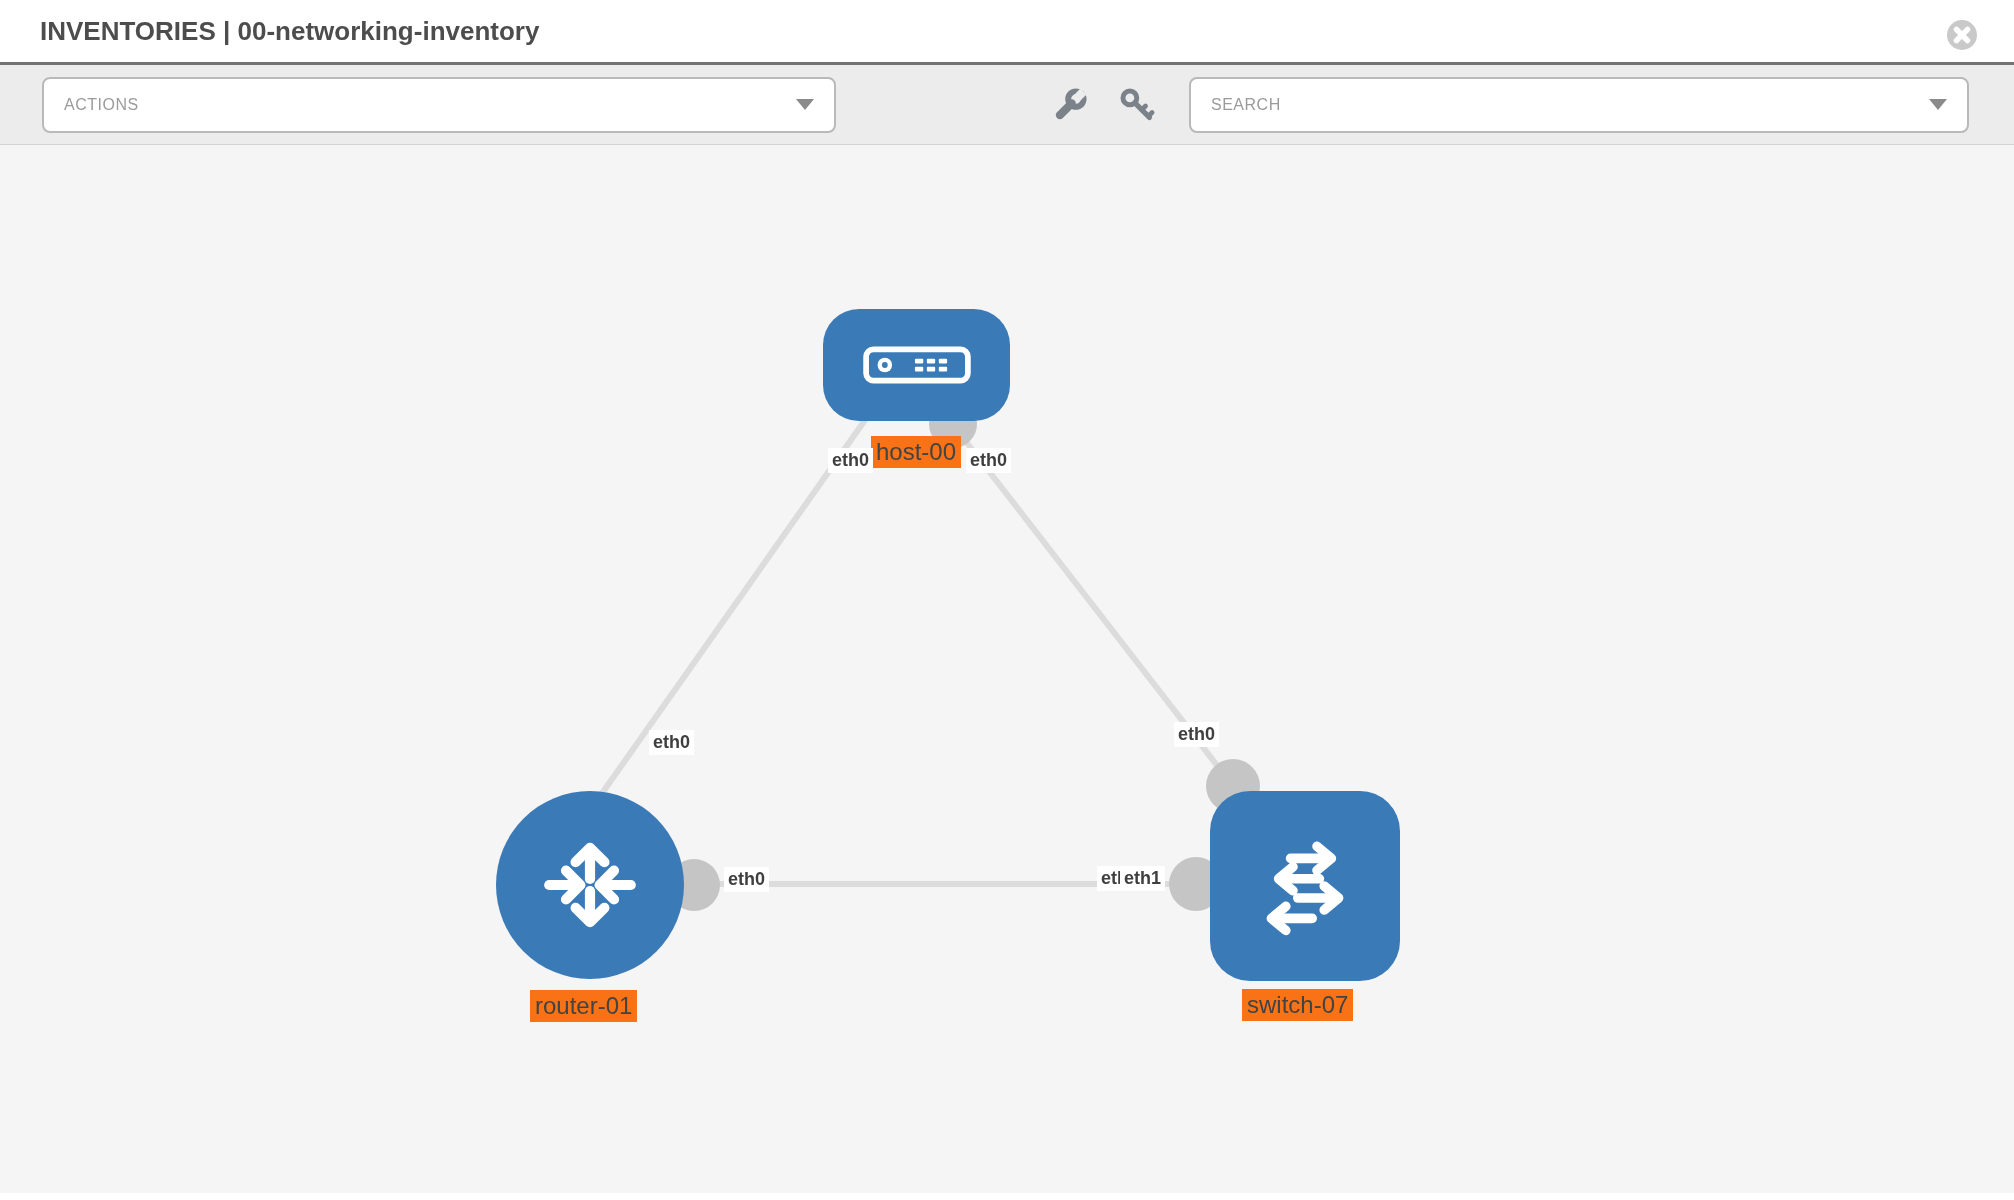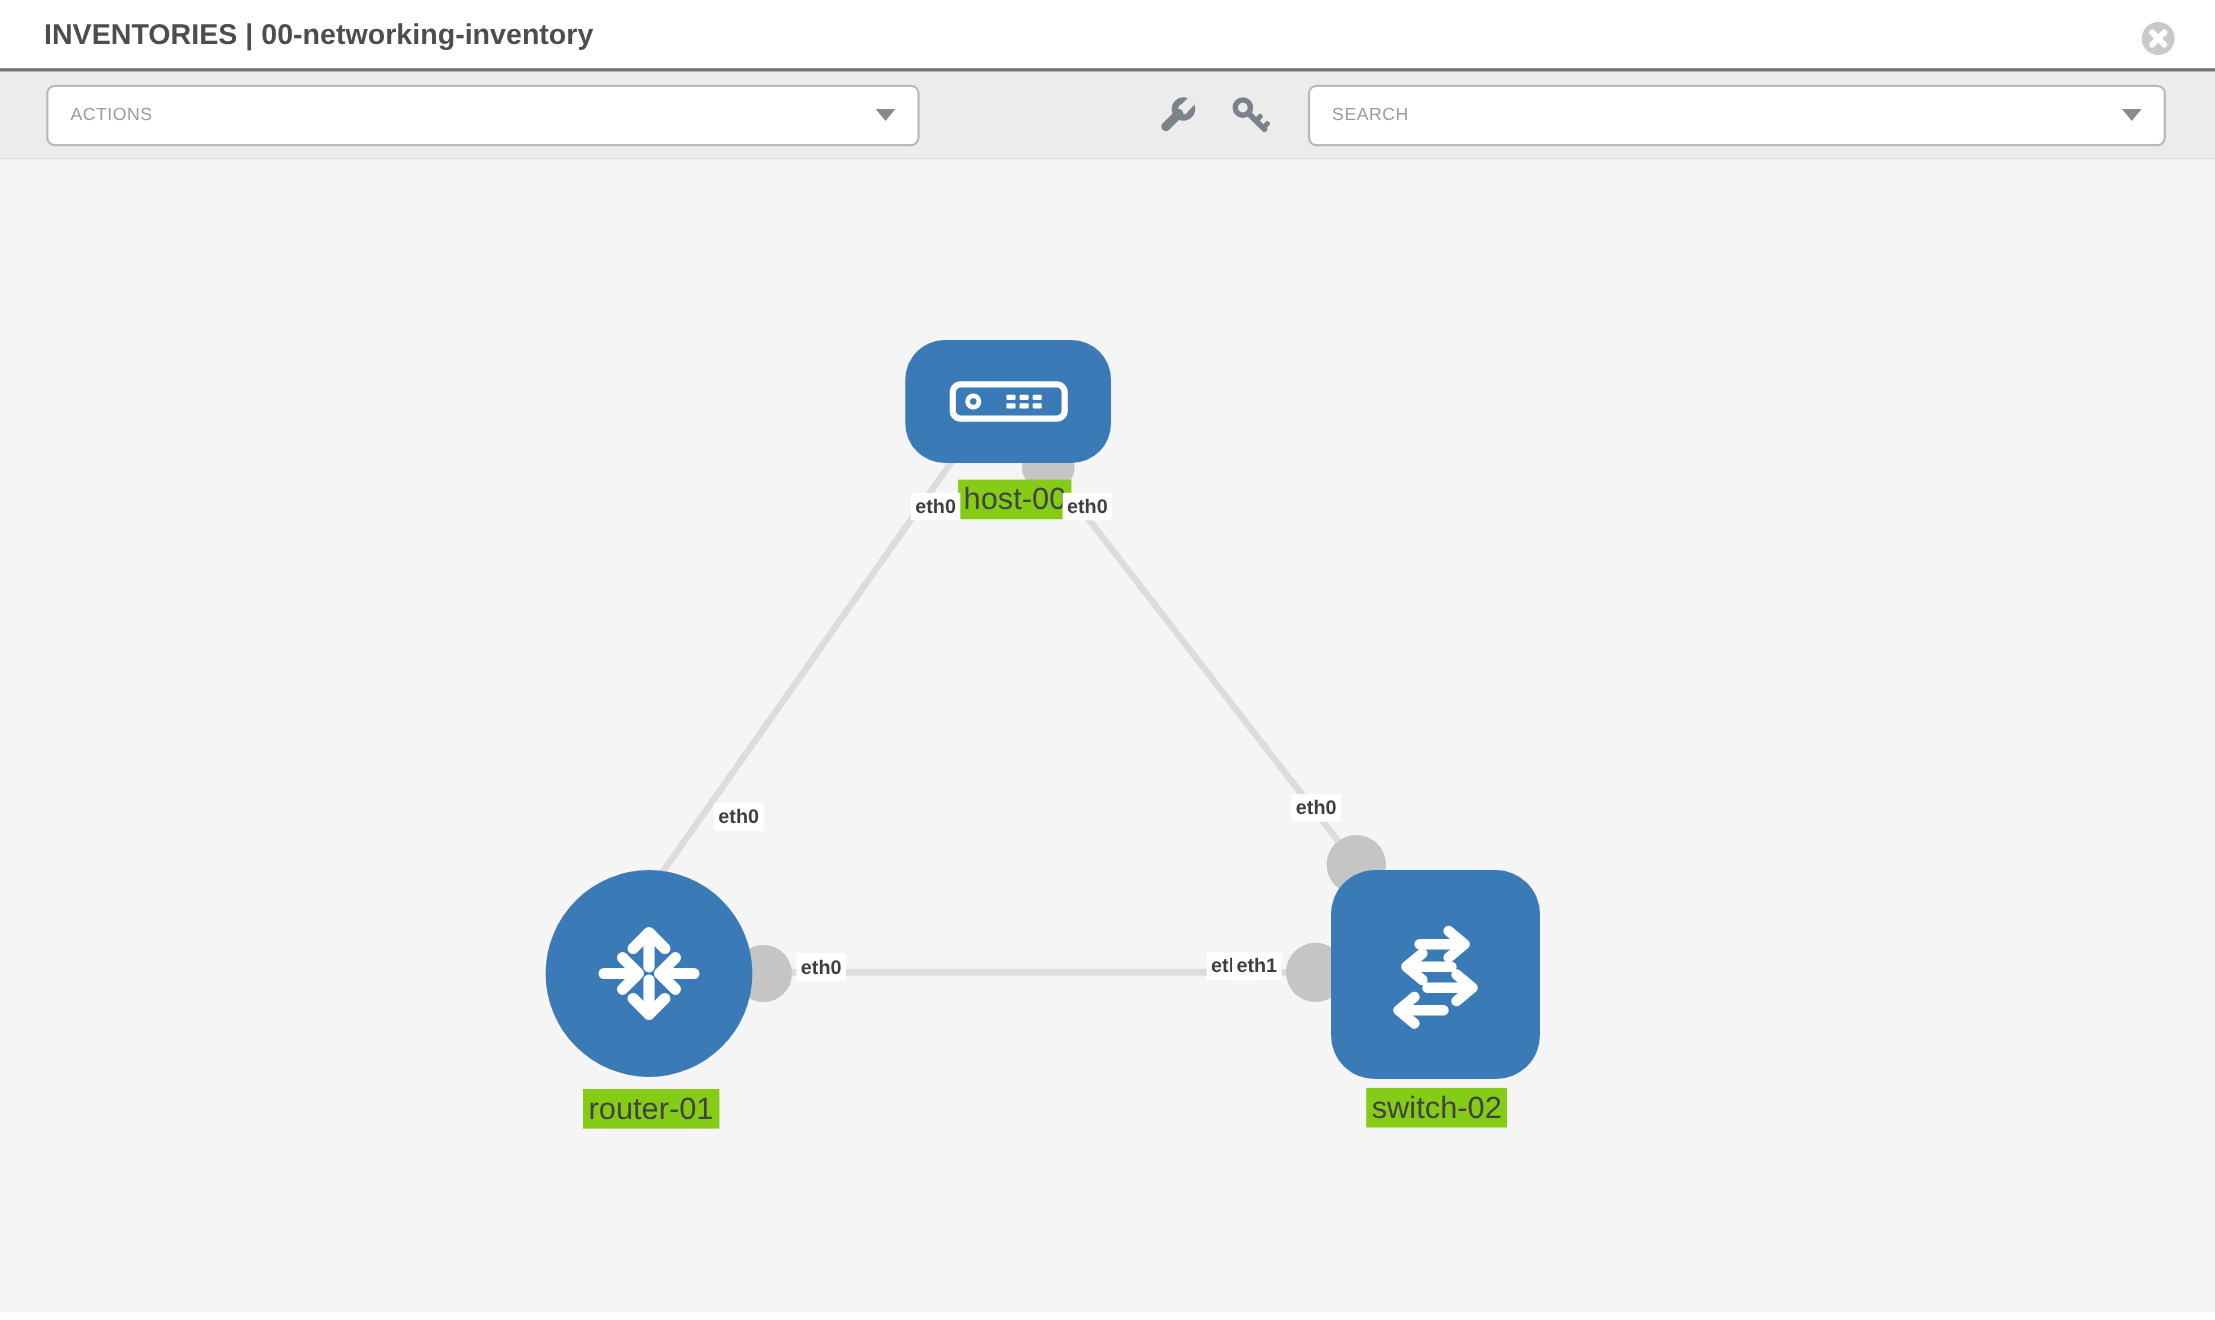--- a/index.html
+++ b/index.html
@@ -32,22 +32,22 @@
   
   .canvas { position:relative; width:2014px; height:1048px; background:#f5f5f6; }
   .links-layer { position:absolute; left:0; top:0; z-index:0; }
 
   .node { position:absolute; z-index:1; background:#3a7ab6;
           display:flex; align-items:center; justify-content:center; cursor:pointer; }
   .node-host   { left:823px; top:164px; width:187px; height:112px; border-radius:36px; }
   .node-router { left:496px; top:646px; width:188px; height:188px; border-radius:50%; }
   .node-switch { left:1210px; top:646px; width:190px; height:190px; border-radius:40px; }
 
-  .node-label { position:absolute; z-index:2; background:#84cc16; color:#434343;
-                font-size:28px; padding:2px 5px; white-space:nowrap; }
+  .node-label { position:absolute; z-index:2; background:#f97316; color:#434343;
+                font-size:24px; padding:2px 5px; white-space:nowrap; }
   .lbl-host   { left:871px; top:291px; }
   .lbl-router { left:530px; top:845px; }
   .lbl-switch { left:1242px; top:844px; }
 
   .port-label { position:absolute; z-index:2; background:#fff; color:#3f3f3f;
                 font-size:18px; padding:2px 4px; white-space:nowrap;font-weight:bold; }
   .port-0 { left:828px;  top:303px; }
   .port-1 { left:966px;  top:303px; }
   .port-2 { left:649px;  top:585px; }
   .port-3 { left:1174px; top:577px; }
@@ -148,21 +148,21 @@
         <polyline points="40,34 28,44 40,54"></polyline>
       <path d="M44 60 L74 60"></path>
         <polyline points="66,50 78,60 66,70"></polyline>
       <path d="M56 77 L26 77"></path>
         <polyline points="34,67 22,77 34,87"></polyline>
     </svg>
   </div>
 
   <span class="node-label lbl-host">host-00</span>
   <span class="node-label lbl-router">router-01</span>
-  <span class="node-label lbl-switch">switch-02</span>
+  <span class="node-label lbl-switch">switch-07</span>
 
   <span class="port-label port-0">eth0</span>
   <span class="port-label port-1">eth0</span>
   <span class="port-label port-2">eth0</span>
   <span class="port-label port-3">eth0</span>
   <span class="port-label port-4">eth0</span>
   <span class="port-label port-5">eth0</span>
   <span class="port-label port-6">eth1</span>
 
 </div>

